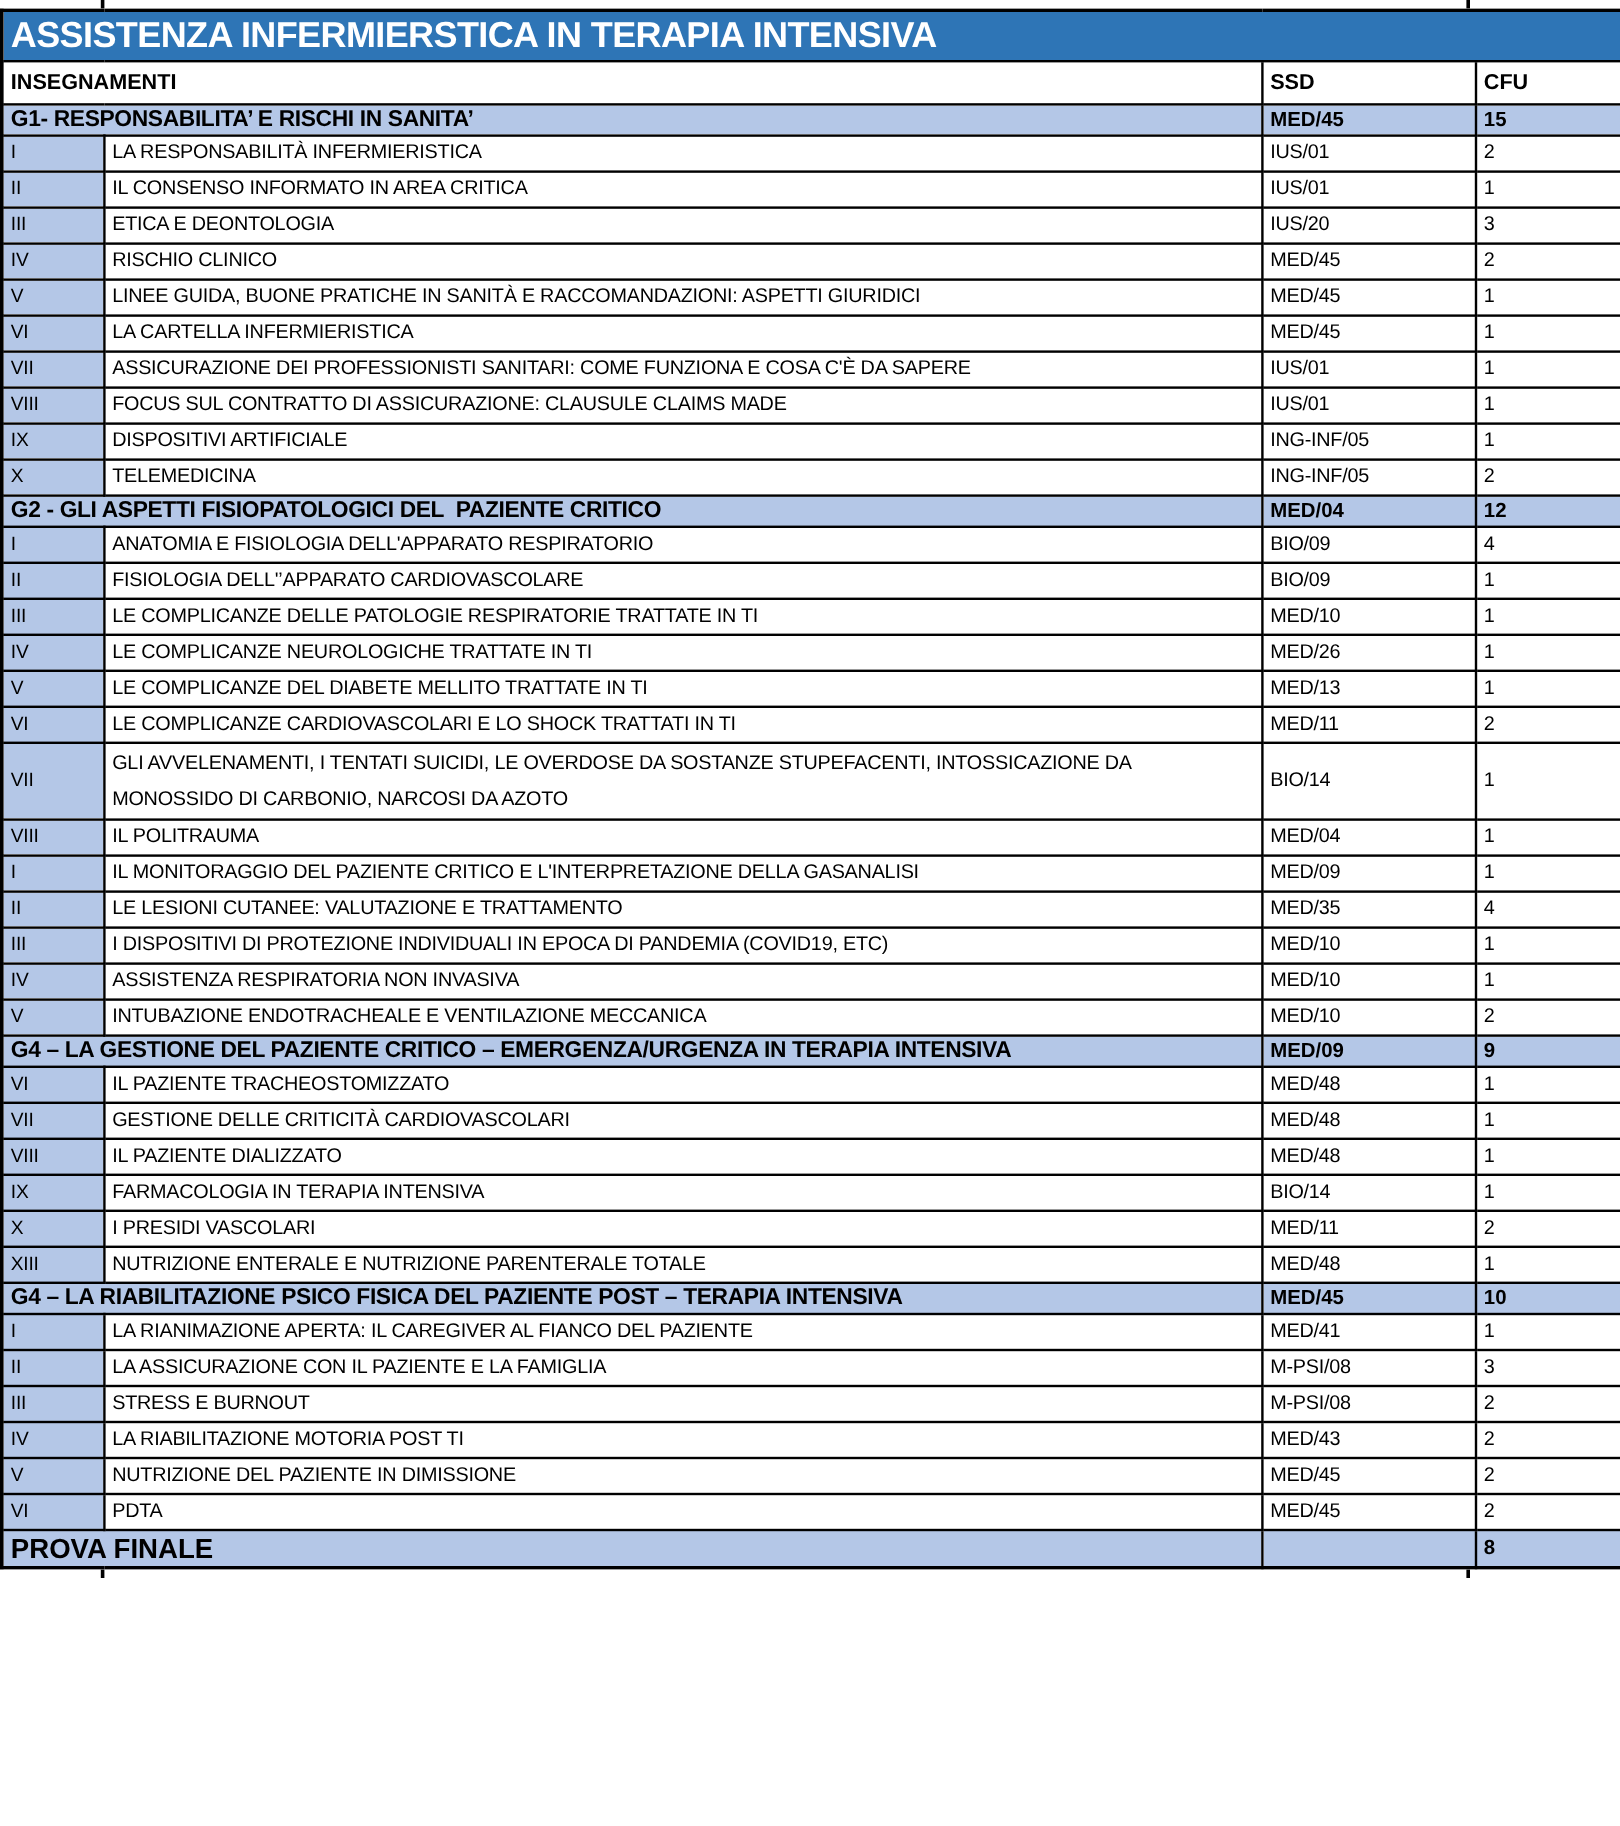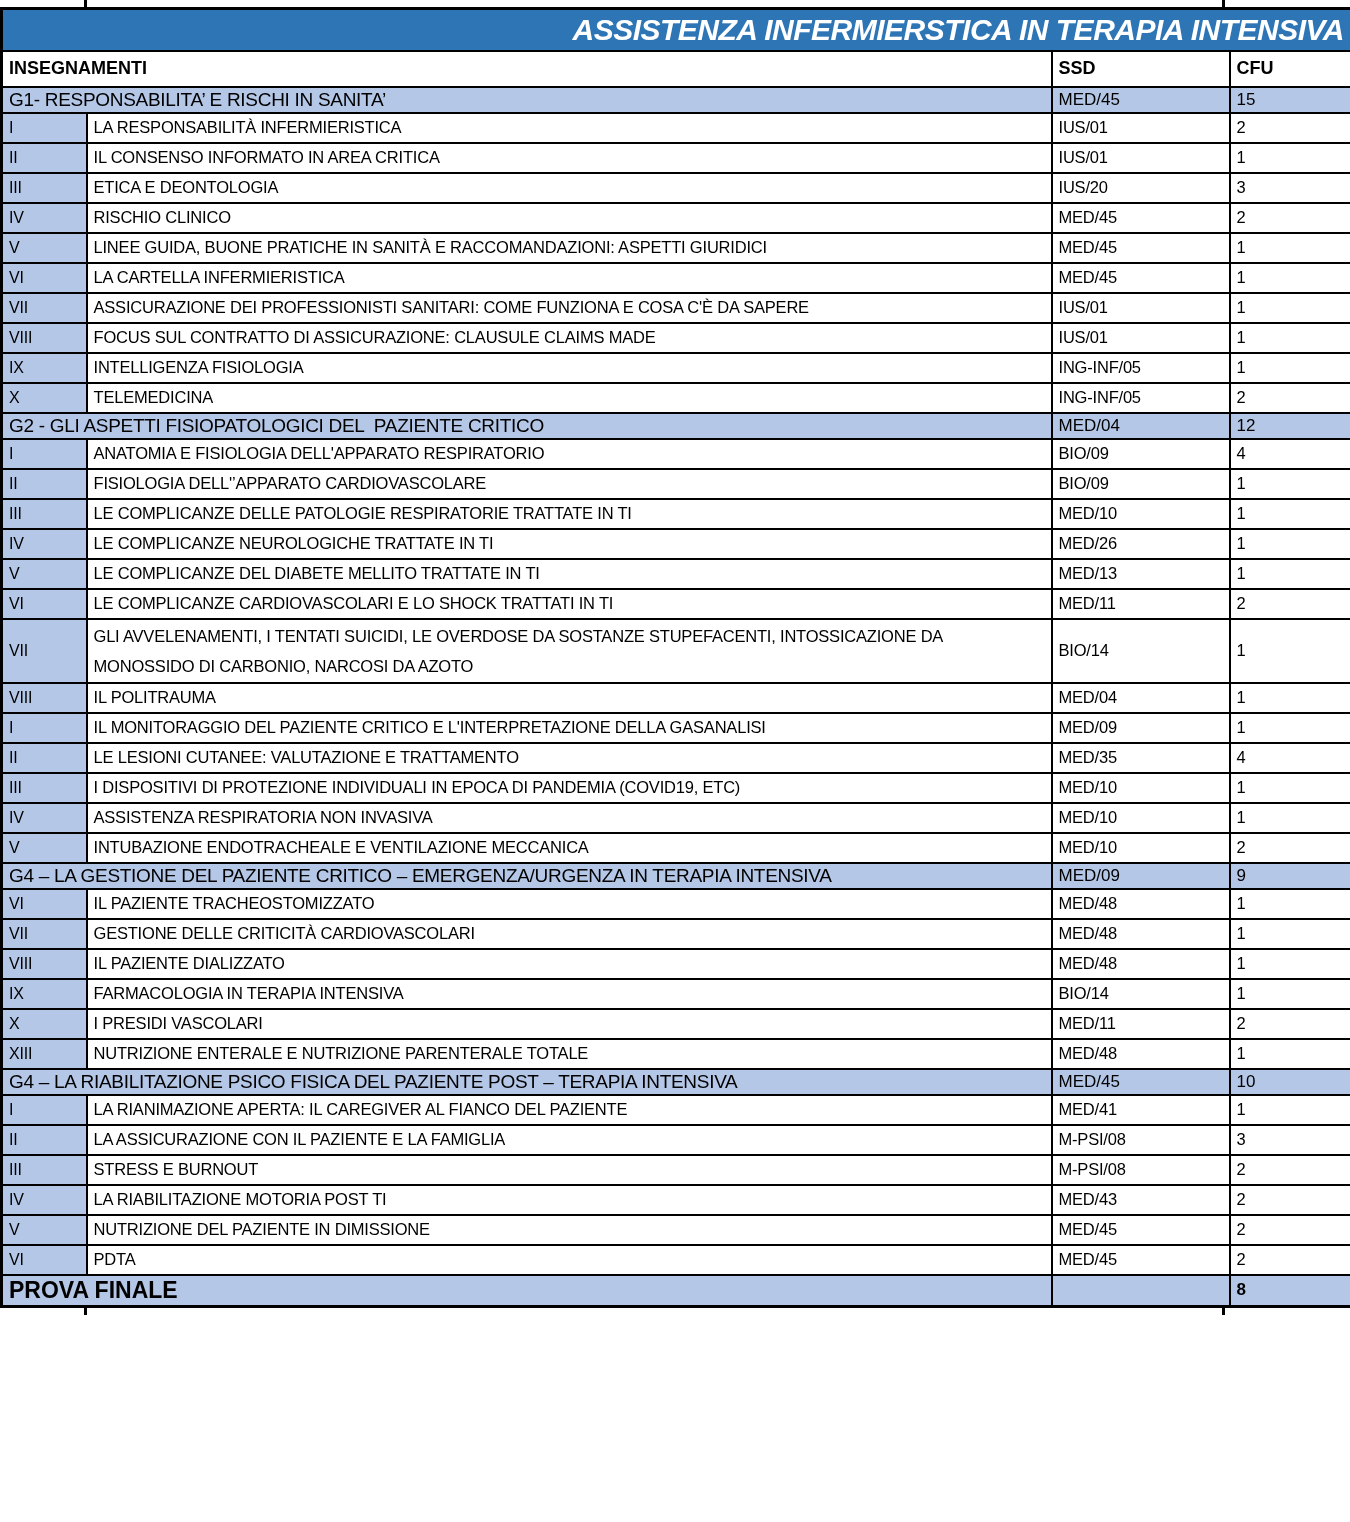--- a/index.html
+++ b/index.html
@@ -36,34 +36,33 @@
     padding:1px 6px;
     overflow:hidden;
     vertical-align:middle;
     text-align:left;
   }
   tr.title-row th{
     background:var(--title-bg);
     color:var(--title-text);
     font-size:30px;
     font-weight:bold;
-    text-align:right;
+    text-align:left;
     height:42px;
     letter-spacing:-0.5px;
-    font-style:italic;
   }
   tr.header-row th{
     background:#fff;
     font-size:18px;
     font-weight:bold;
     height:36px;
   }
   tr.group-row td{
     background:var(--group-bg);
-    font-weight:normal;
+    font-weight:bold;
     height:20px;
   }
   tr.group-row td.group-label{
     font-size:19px;
     white-space:pre-wrap;
     letter-spacing:-0.3px;
   }
   tr.group-row td.group-ssd, tr.group-row td.group-cfu{font-size:17px;}
   tr.course-row td{
     background:var(--row-bg);
@@ -161,21 +160,21 @@
           <td class="cfu-cell">1</td>
         </tr>
         <tr class="course-row">
           <td class="num-cell">VIII</td>
           <td class="text-cell">FOCUS SUL CONTRATTO DI ASSICURAZIONE: CLAUSULE CLAIMS MADE</td>
           <td class="ssd-cell">IUS/01</td>
           <td class="cfu-cell">1</td>
         </tr>
         <tr class="course-row">
           <td class="num-cell">IX</td>
-          <td class="text-cell">INTELLIGENZA FISIOLOGIA</td>
+          <td class="text-cell">DISPOSITIVI ARTIFICIALE</td>
           <td class="ssd-cell">ING-INF/05</td>
           <td class="cfu-cell">1</td>
         </tr>
         <tr class="course-row">
           <td class="num-cell">X</td>
           <td class="text-cell">TELEMEDICINA</td>
           <td class="ssd-cell">ING-INF/05</td>
           <td class="cfu-cell">2</td>
         </tr>
         <tr class="group-row">

